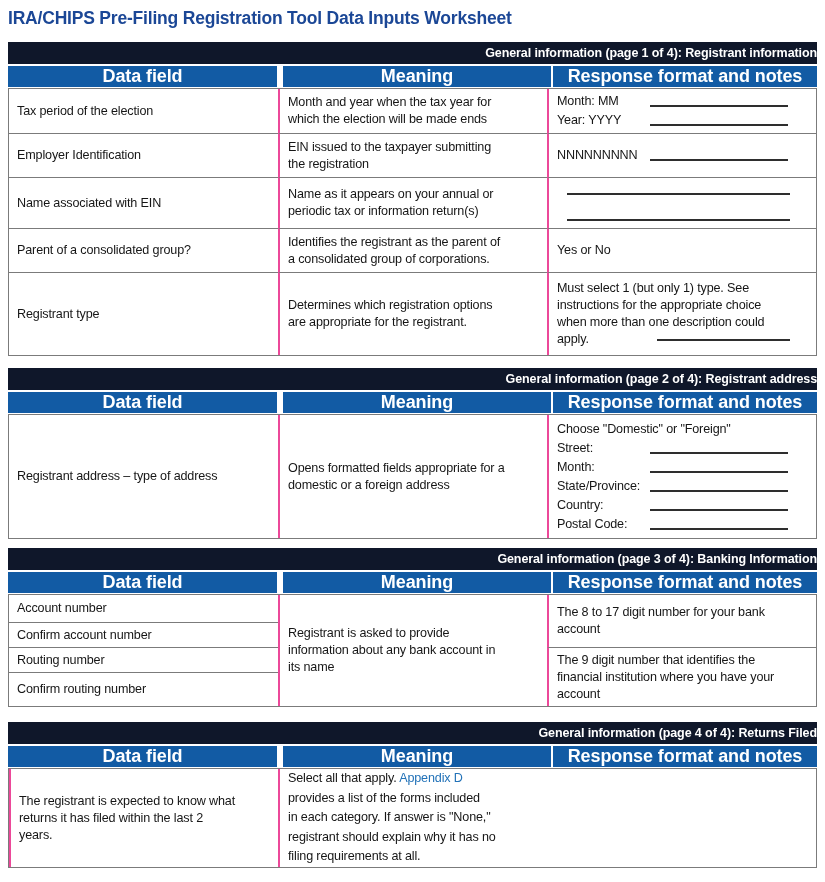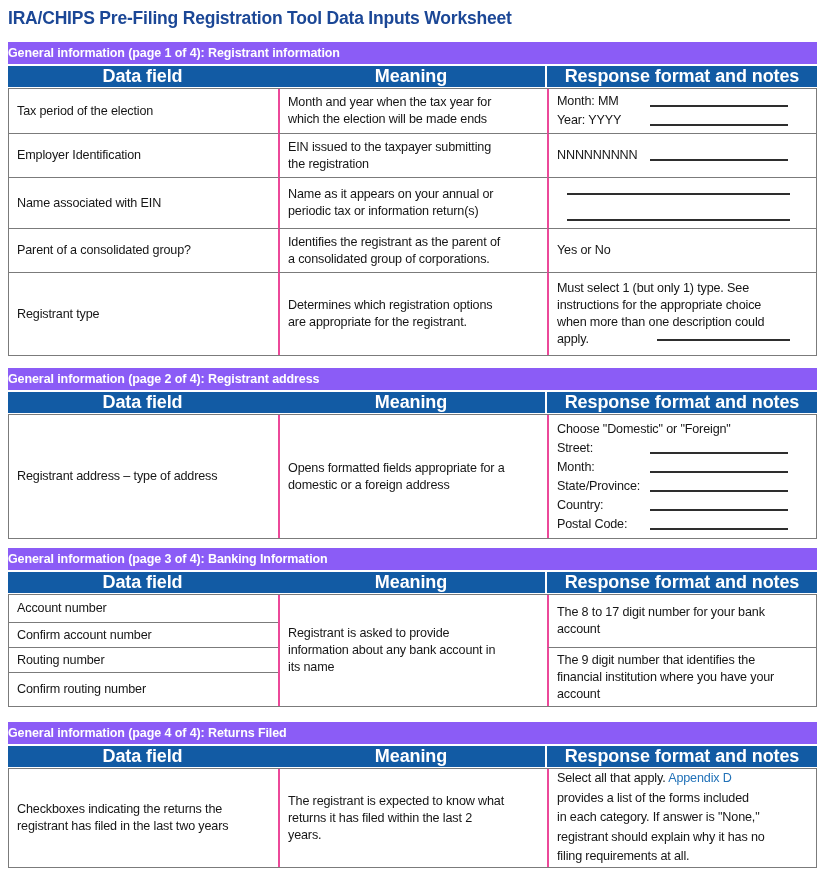--- a/index.html
+++ b/index.html
@@ -12,31 +12,31 @@
   .page{padding:8px 8px 12px 8px;}
   .page-title{
     font-size:17.5px;font-weight:bold;color:#1b4796;
     letter-spacing:-0.2px;margin:0 0 13px 0;
   }
   .tbl{width:809px;}
   .tbl.mb-a{margin-bottom:12px;}
   .tbl.mb-b{margin-bottom:9px;}
   .tbl.mb-c{margin-bottom:15px;}
   .band{
-    background:#8b5cf6;color:#ffffff;font-weight:bold;
-    font-size:12.5px;text-align:left;height:22px;line-height:22px;
+    background:#0f172a;color:#ffffff;font-weight:bold;
+    font-size:12.5px;text-align:right;height:22px;line-height:22px;
     margin-bottom:2px;letter-spacing:-0.1px;
   }
   .cols-band{display:flex;height:21px;margin-bottom:1px;}
   .hcell{
     background:#125ba4;color:#ffffff;font-weight:bold;
     font-size:18px;text-align:center;line-height:21px;letter-spacing:-0.1px;
   }
   .w1{width:269px;}
-  .w2{width:268px;margin-left:0;}
+  .w2{width:268px;margin-left:6px;}
   .w3{flex:1;margin-left:2px;}
   .body-grid{
     display:grid;background:#ffffff;
     border:1px solid #7b7b7b;
     grid-template-columns:269px 269px 1fr;
   }
   .t1{grid-template-rows:44px 44px 51px 44px 83px;}
   .t2{grid-template-rows:123px;}
   .t3{grid-template-rows:27px 25px 25px 34px;}
   .t4{grid-template-rows:98px;}
@@ -230,24 +230,20 @@
   </section>
 
   <section class="tbl">
     <div class="band">General information (page 4 of 4): Returns Filed</div>
     <div class="cols-band">
       <div class="hcell w1">Data field</div>
       <div class="hcell w2">Meaning</div>
       <div class="hcell w3">Response format and notes</div>
     </div>
     <div class="body-grid t4">
-      <div class="cell c1 r1">
-          <span class="ml">Checkboxes indicating the returns the
-registrant has filed in the last two years</span>
-        </div>
       <div class="cell r1">
           <span class="ml">The registrant is expected to know what
 returns it has filed within the last 2
 years.</span>
         </div>
       <div class="cell r1 resp-t4">
         <div class="ml"><span>Select all that apply. </span><a href="#" class="appendix-link">Appendix D</a><span>
 provides a list of the forms included
 in each category. If answer is "None,"
 registrant should explain why it has no

